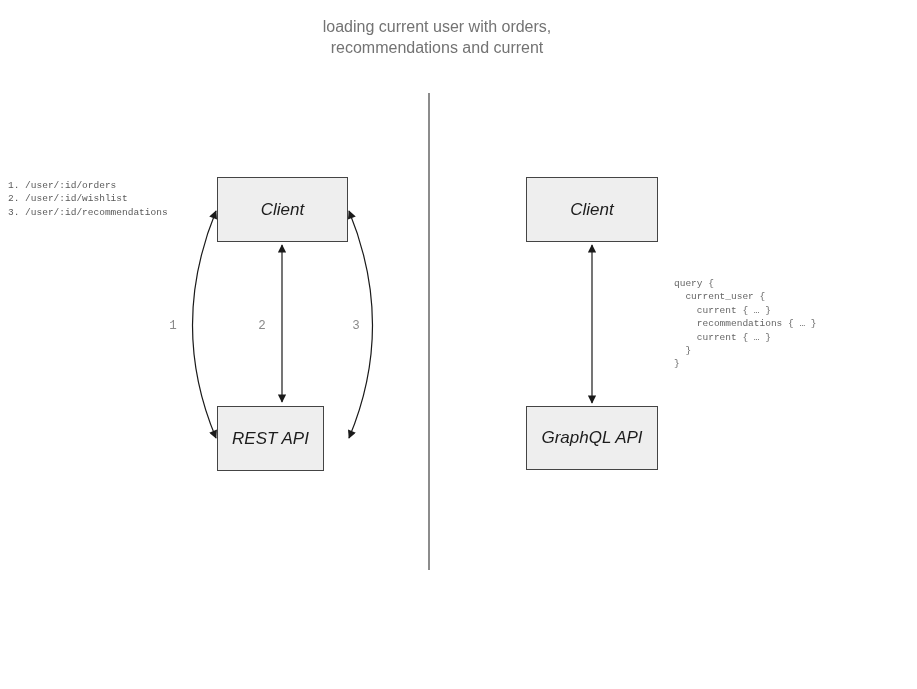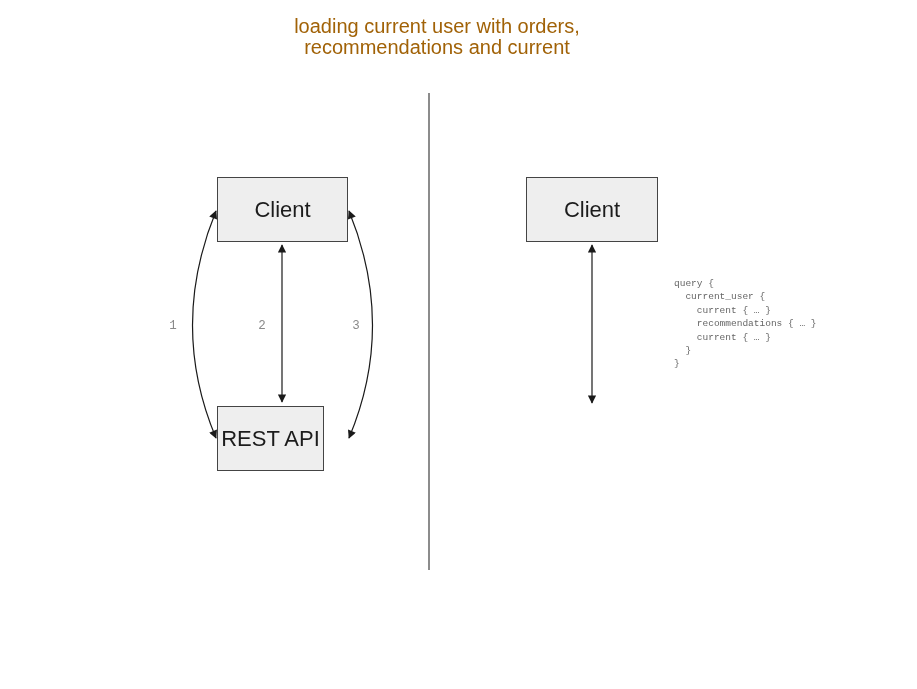--- a/index.html
+++ b/index.html
@@ -14,41 +14,42 @@
     height: 689px;
     background: #ffffff;
     overflow: hidden;
   }
   .title {
     position: absolute;
     top: 16px;
     left: 0;
     width: 874px;
     text-align: center;
-    font-size: 20px;
+    font-size: 16px;
     line-height: 21px;
-    color: #a16207;
+    color: #737373;
   }
   .arrow-layer {
     position: absolute;
     top: 0;
     left: 0;
     width: 917px;
     height: 689px;
   }
   .node-box {
     position: absolute;
     background: #eeeeee;
     border: 1px solid #444444;
     display: flex;
     align-items: center;
     justify-content: center;
-    font-size: 22px;
+    font-size: 17px;
     color: #1c1c1c;
     box-sizing: border-box;
+    font-style: italic;
   }
   .box-client-left  { left: 217px; top: 177px; width: 131px; height: 65px; }
   .box-rest-api     { left: 217px; top: 406px; width: 107px; height: 65px; }
   .box-client-right { left: 526px; top: 177px; width: 132px; height: 65px; }
   .box-graphql-api  { left: 526px; top: 406px; width: 132px; height: 64px; }
   .mono {
     font-family: "Liberation Mono", "DejaVu Sans Mono", monospace;
     font-size: 9.5px;
     line-height: 13.4px;
     color: #5a5a5a;
@@ -96,35 +97,43 @@
 
     <line x1="429" y1="93" x2="429" y2="570" stroke="#666666" stroke-width="1.5"></line>
 
     <path d="M 216 211 Q 169 326 216 438" fill="none" stroke="#1a1a1a" stroke-width="1.2" marker-start="url(#ah)" marker-end="url(#ah)"></path>
     <line x1="282" y1="245" x2="282" y2="402" stroke="#1a1a1a" stroke-width="1.2" marker-start="url(#ah)" marker-end="url(#ah)"></line>
     <path d="M 349 211 Q 396 326 349 438" fill="none" stroke="#1a1a1a" stroke-width="1.2" marker-start="url(#ah)" marker-end="url(#ah)"></path>
 
     <line x1="592" y1="245" x2="592" y2="403" stroke="#1a1a1a" stroke-width="1.2" marker-start="url(#ah)" marker-end="url(#ah)"></line>
   </svg>
 
+  <div class="endpoint-list mono">
+    <div class="mono-line">1. /user/:id/orders</div>
+    <div class="mono-line">2. /user/:id/wishlist</div>
+    <div class="mono-line">3. /user/:id/recommendations</div>
+  </div>
 
   <div class="node-box box-client-left">
     <span>Client</span>
   </div>
   <div class="node-box box-rest-api">
     <span>REST API</span>
   </div>
 
   <div class="arrow-label label-1">1</div>
   <div class="arrow-label label-2">2</div>
   <div class="arrow-label label-3">3</div>
 
   <div class="node-box box-client-right">
     <span>Client</span>
   </div>
+  <div class="node-box box-graphql-api">
+    <span>GraphQL API</span>
+  </div>
 
   <div class="query-block mono">
     <div class="mono-line">query {</div>
     <div class="mono-line">  current_user {</div>
     <div class="mono-line">    current { … }</div>
     <div class="mono-line">    recommendations { … }</div>
     <div class="mono-line">    current { … }</div>
     <div class="mono-line">  }</div>
     <div class="mono-line">}</div>
   </div>

